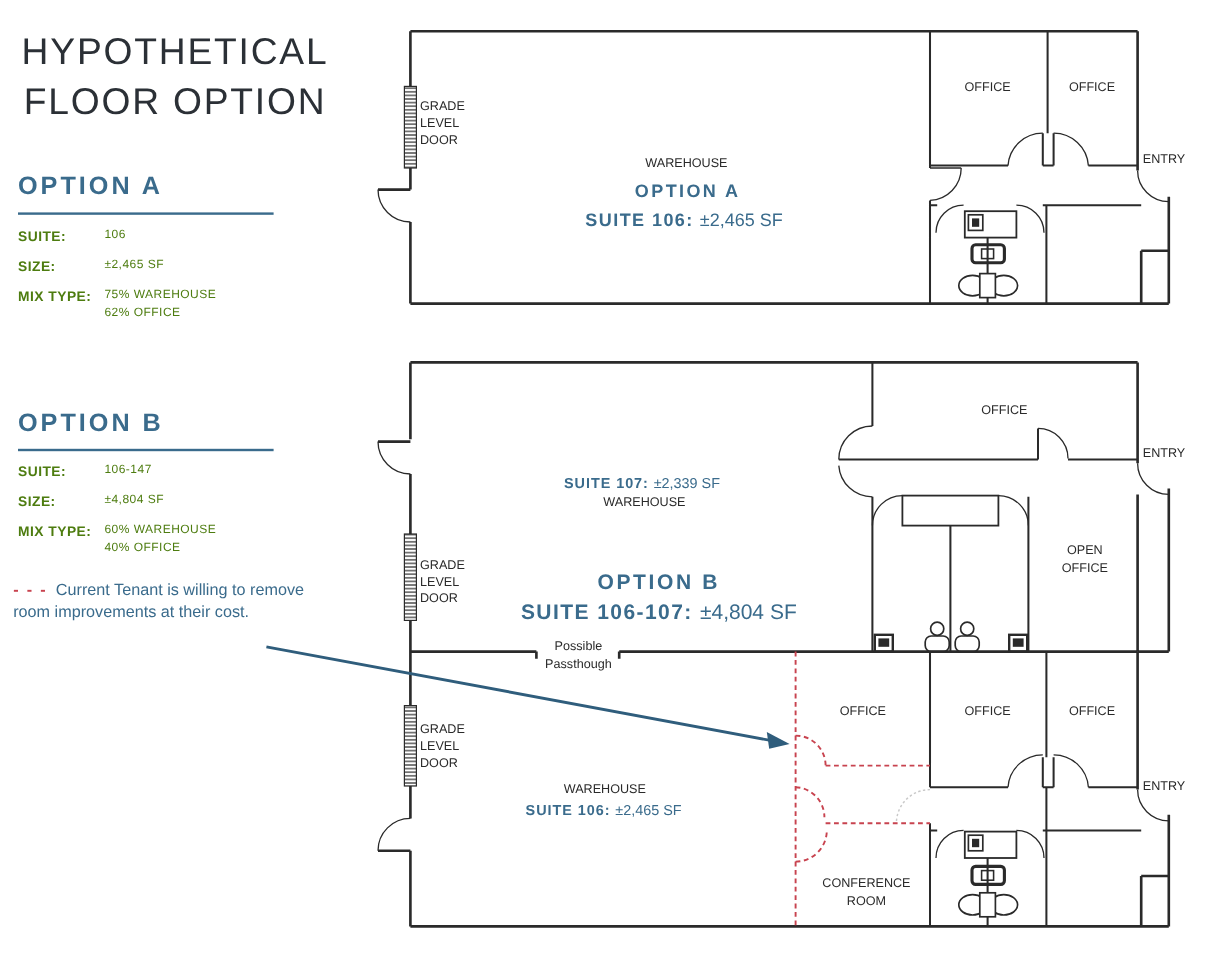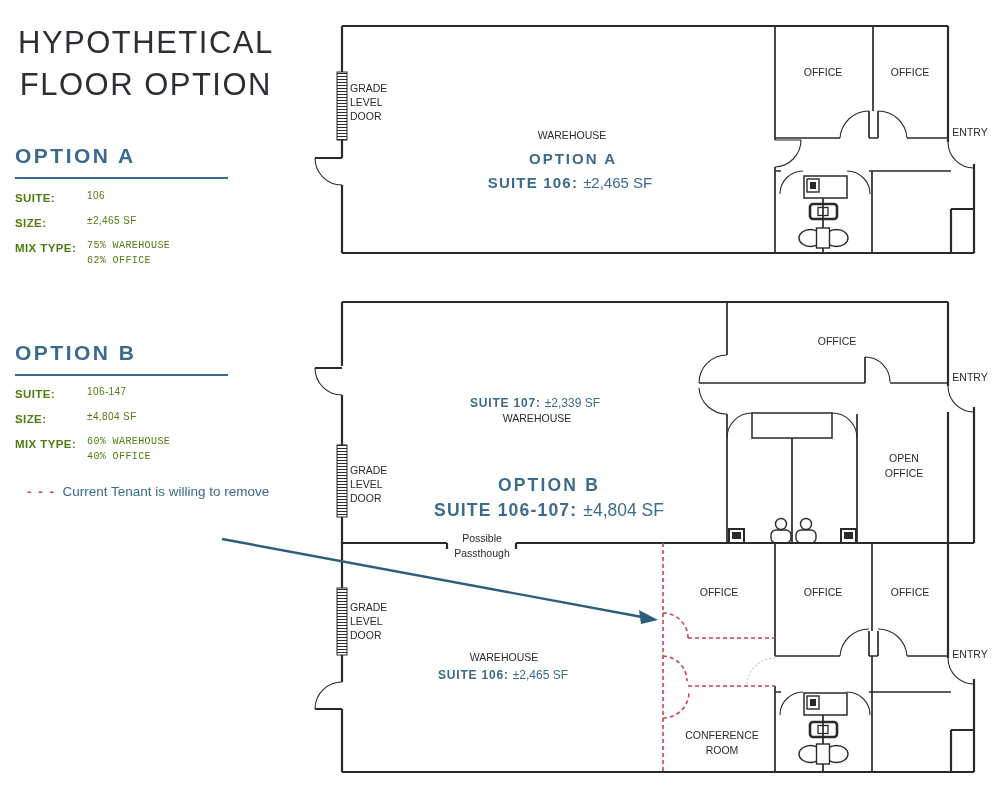--- a/index.html
+++ b/index.html
@@ -10,22 +10,22 @@
 
   
   #page-title{left:18px;top:22px;font-size:31px;line-height:42px;letter-spacing:1.5px;
               color:#2b3036;font-weight:400;z-index:2;text-align:center;}
   .opt-heading{left:15px;font-size:21px;font-weight:bold;letter-spacing:2.5px;color:#3a6b8c;z-index:2;}
   .opt-rule{left:15px;width:213px;border-top:2px solid #3a6b8c;height:0;z-index:2;}
   .spec{left:15px;width:280px;display:grid;grid-template-columns:72px auto;
         row-gap:11px;color:#4d7c0f;z-index:2;}
   .spec .lab{font-size:11.5px;font-weight:bold;letter-spacing:.4px;padding-top:2px;}
   .spec .val{font-size:10px;letter-spacing:.4px;}
-  .spec .val div{margin-bottom:4px;font-family:Liberation Mono, monospace;}
-  #tenant-note{left:27px;top:483px;width:262px;font-size:13.5px;line-height:18px;
+  .spec .val div{margin-bottom:4px;}
+  #tenant-note{left:11px;top:483px;width:262px;font-size:13.5px;line-height:18px;
                color:#3a6b8c;z-index:2;}
   #tenant-note .dashes{color:#c8434f;font-weight:bold;letter-spacing:1.5px;margin-right:7px;}
 
   
   .wl{stroke:#2a2a2a;fill:none;}
   .w2{stroke-width:2.2;}
   .w1{stroke-width:1.7;}
   .arc{stroke:#2a2a2a;stroke-width:1.1;fill:none;}
   .fix{stroke:#2a2a2a;fill:none;}
   .faint{stroke:#c9c9c9;stroke-width:1.2;fill:none;stroke-dasharray:2 2;}
@@ -239,15 +239,16 @@
     <div class="val">
       <div>60% WAREHOUSE</div>
       <div>40% OFFICE</div>
     </div>
   </div>
 
   <div id="tenant-note" class="abs">
     <div>
       <span class="dashes">- - -</span><span>Current Tenant is willing to remove</span>
     </div>
+    <div>room improvements at their cost.</div>
   </div>
 
 </div>
 
 </body></html>

